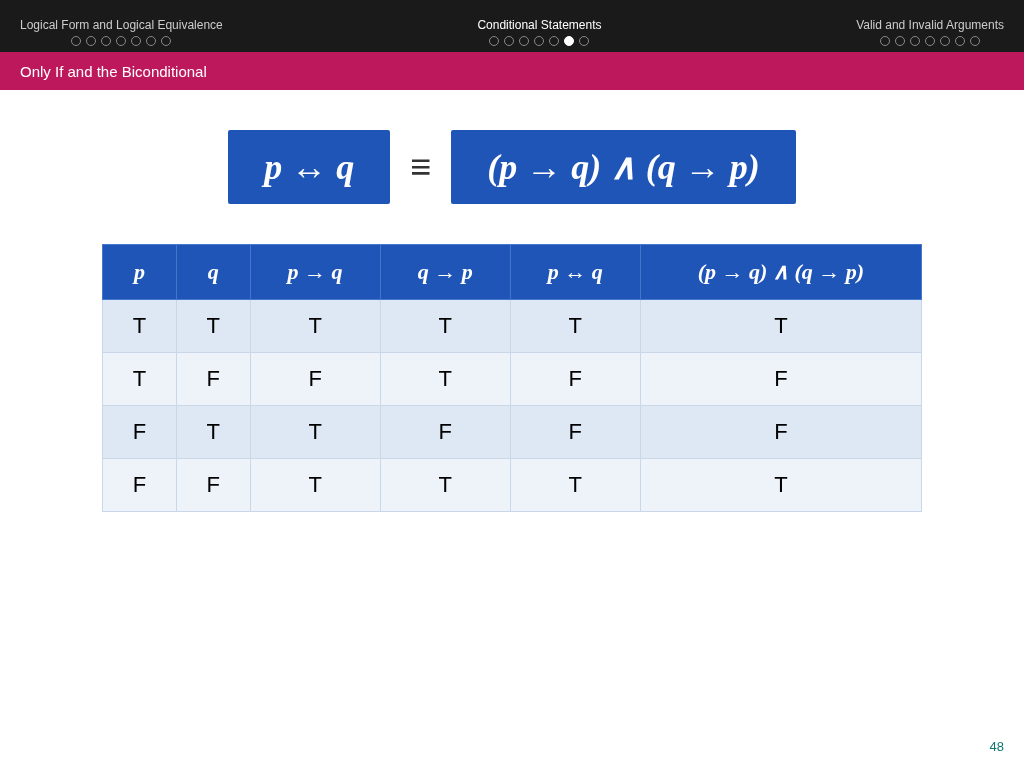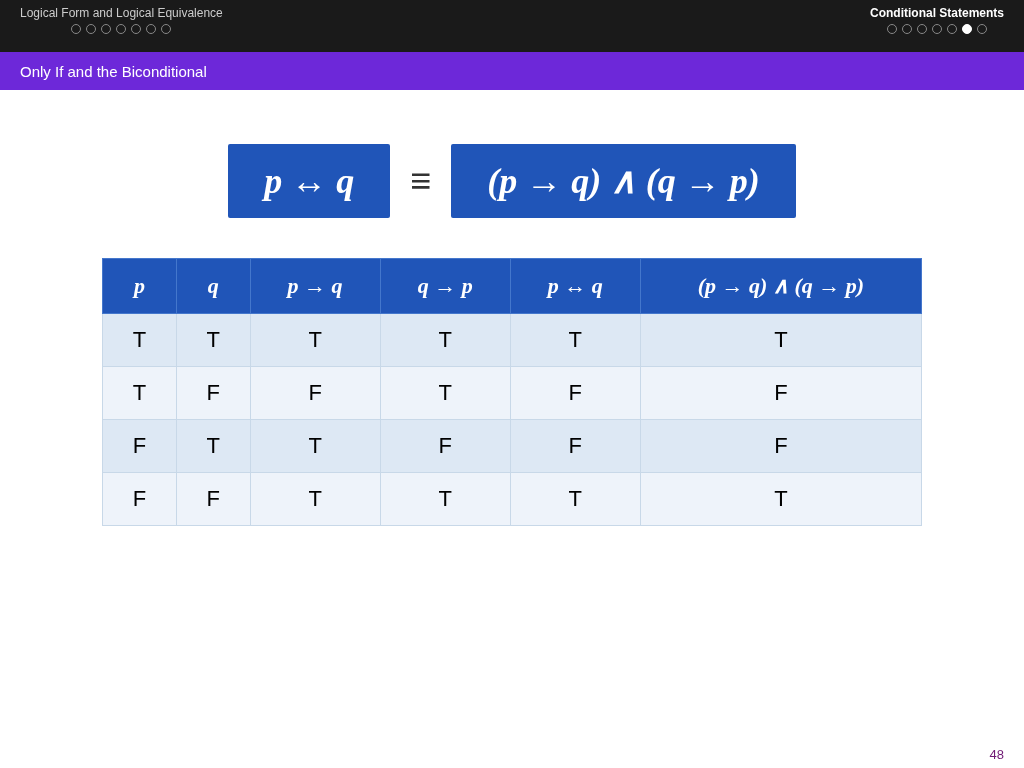--- a/index.html
+++ b/index.html
@@ -11,38 +11,38 @@
       position: relative;
       overflow: hidden;
     }
 
     
     .top-nav {
       background: #1a1a1a;
       color: #ffffff;
       display: flex;
       justify-content: space-between;
-      align-items: flex-start;
+      align-items: flex-end;
       padding: 6px 20px 6px 20px;
       height: 52px;
     }
     .nav-section {
       display: flex;
       flex-direction: column;
       align-items: center;
       gap: 4px;
     }
     .nav-title {
       font-size: 12px;
       color: #cccccc;
       white-space: nowrap;
     }
     .nav-title.active {
       color: #ffffff;
-      font-weight: bold;
+      font-weight: normal;
     }
     .nav-dots {
       display: flex;
       gap: 5px;
       align-items: center;
     }
     .dot {
       width: 10px;
       height: 10px;
       border-radius: 50%;
@@ -50,34 +50,33 @@
       border: 1.5px solid #888888;
       display: inline-block;
     }
     .dot.filled {
       background: #ffffff;
       border-color: #ffffff;
     }
 
     
     .section-header {
-      background: #6d28d9;
+      background: #be185d;
       color: #ffffff;
       padding: 10px 20px;
       font-size: 15px;
       font-weight: 500;
       height: 38px;
       display: flex;
       align-items: center;
     }
 
     
     .main-content {
       padding: 30px 67px;
-      margin-top: 14px;
     }
 
     
     .formula-display {
       display: flex;
       align-items: center;
       justify-content: center;
       gap: 20px;
       margin-bottom: 40px;
       margin-top: 10px;
@@ -127,24 +126,24 @@
     .row-even {
       background: #dde8f4;
     }
     .row-odd {
       background: #eef3fa;
     }
 
     
     .page-number {
       position: absolute;
-      bottom: 6px;
+      bottom: 14px;
       right: 20px;
       font-size: 13px;
-      color: #701a75;
+      color: #0f766e;
     }
   </style>
 </head>
 <body>
 
 <div class="top-nav">
   <div class="nav-section">
     <span class="nav-title">Logical Form and Logical Equivalence</span>
     <div class="nav-dots">
       <span class="dot"></span>
@@ -158,20 +157,32 @@
   </div>
   <div class="nav-section">
     <span class="nav-title active">Conditional Statements</span>
     <div class="nav-dots">
       <span class="dot"></span>
       <span class="dot"></span>
       <span class="dot"></span>
       <span class="dot"></span>
       <span class="dot"></span>
       <span class="dot filled"></span>
+      <span class="dot"></span>
+    </div>
+  </div>
+  <div class="nav-section">
+    <span class="nav-title">Valid and Invalid Arguments</span>
+    <div class="nav-dots">
+      <span class="dot"></span>
+      <span class="dot"></span>
+      <span class="dot"></span>
+      <span class="dot"></span>
+      <span class="dot"></span>
+      <span class="dot"></span>
       <span class="dot"></span>
     </div>
   </div>
 </div>
 
 <div class="section-header">
   <span>Only If and the Biconditional</span>
 </div>
 
 <div class="main-content">

